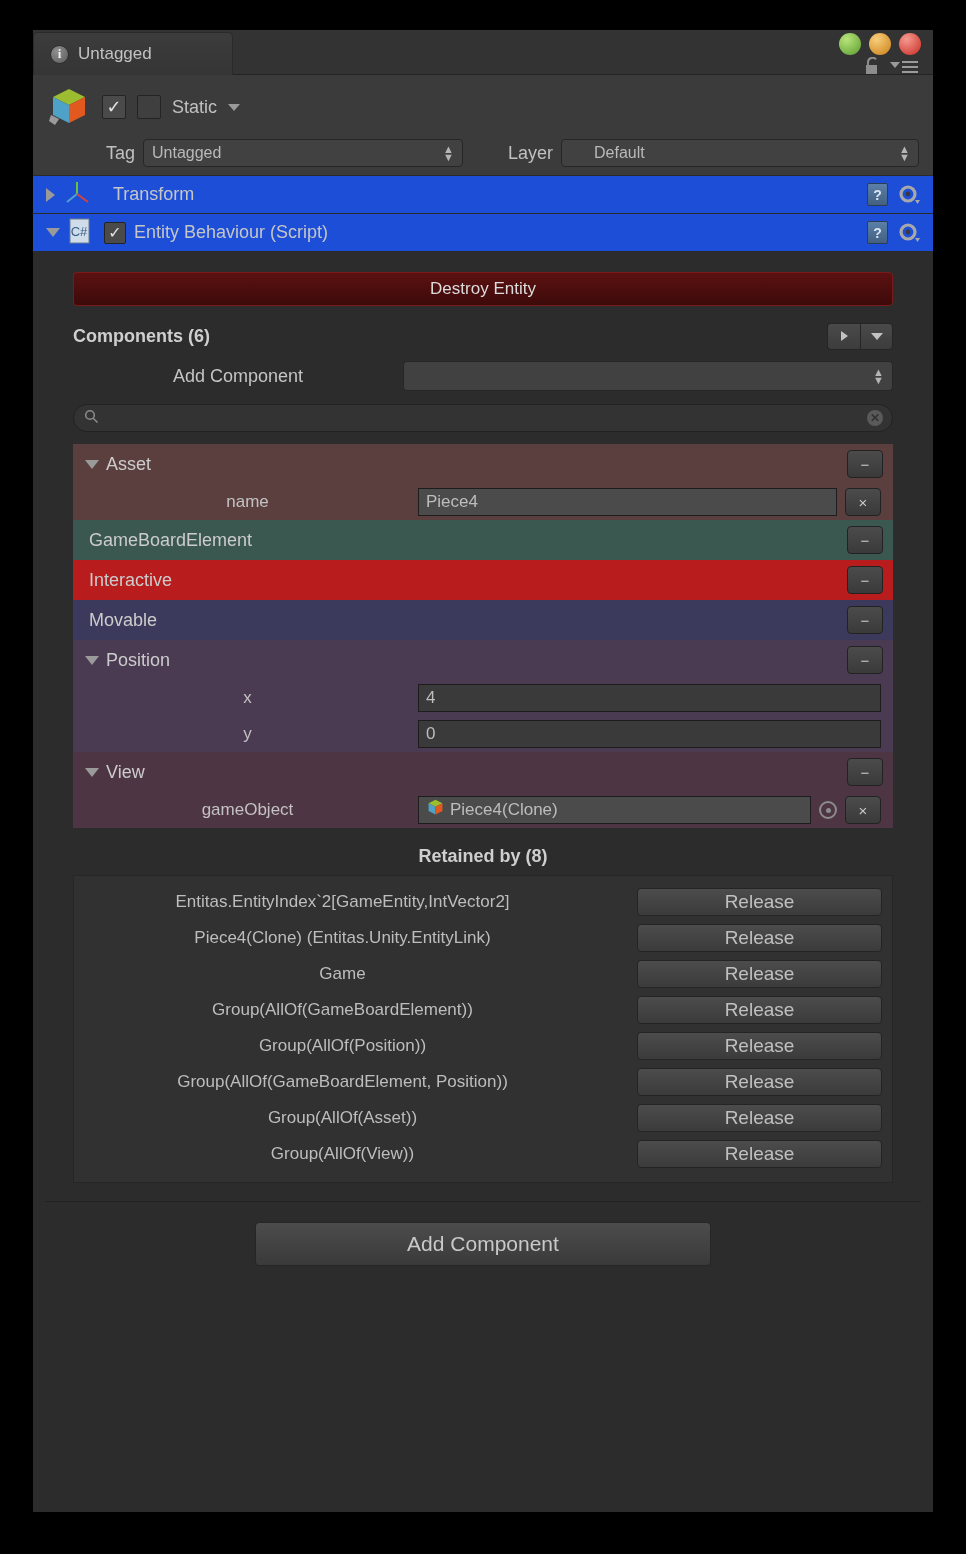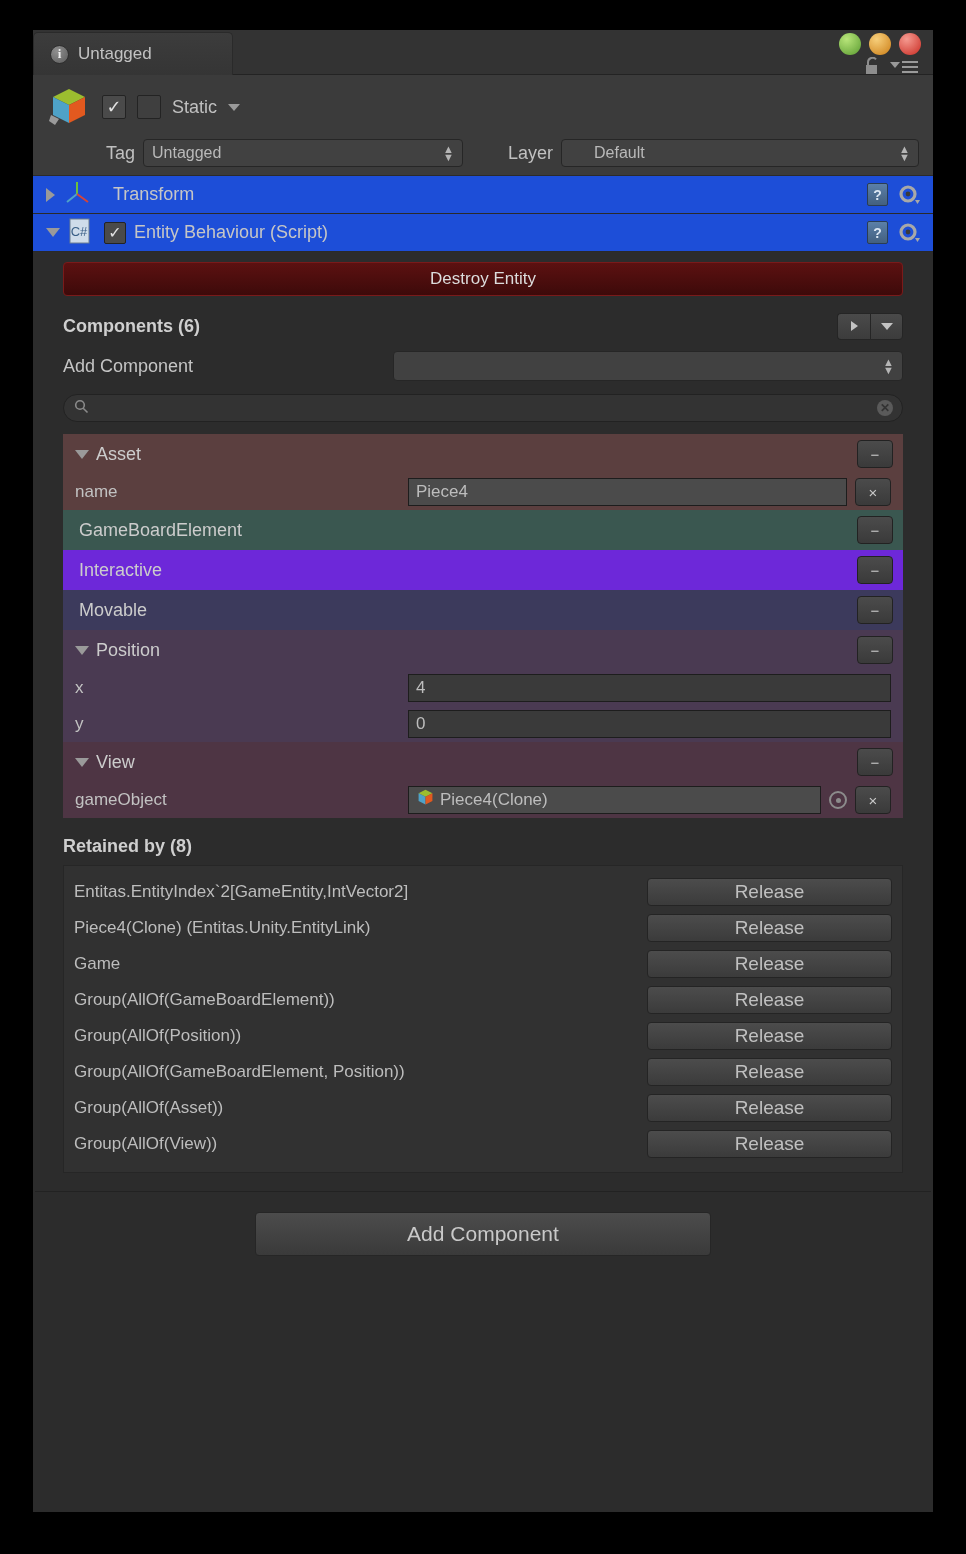--- a/index.html
+++ b/index.html
@@ -118,21 +118,21 @@
   .help-icon {
     width: 21px; height: 23px; border-radius: 2px;
     background: linear-gradient(#5b7fa8, #43607f);
     border: 1px solid #2b3d52;
     color: #dbe6f2; font-size: 14px; font-weight: bold;
     display: flex; align-items: center; justify-content: center;
   }
   .gear { width: 22px; height: 22px; }
 
   
-  .body { padding: 2px; }
+  .body { padding: 12px; text-align: center; }
   .destroy-btn {
     margin: 8px 28px 0 28px;
     height: 34px; border-radius: 4px;
     background: linear-gradient(#5c1111, #3d0a0a);
     border: 1px solid #7a1a1a;
     color: #dcdcdc; font-size: 17px;
     display: flex; align-items: center; justify-content: center;
   }
   .section { margin: 10px 28px 0 28px; }
   .components-bar { display: flex; align-items: center; height: 40px; }
@@ -397,21 +397,21 @@
         </div>
       </div>
 
       <div class="cblock" style="background:#3a5750;">
         <div class="cblock-hdr">
           <span class="cblock-name" style="margin-left:4px;">GameBoardElement</span>
           <span class="minus-btn hdr-btn">−</span>
         </div>
       </div>
 
-      <div class="cblock" style="background:#6d28d9;">
+      <div class="cblock" style="background:#b91c1c;">
         <div class="cblock-hdr">
           <span class="cblock-name" style="margin-left:4px;">Interactive</span>
           <span class="minus-btn hdr-btn">−</span>
         </div>
       </div>
 
       <div class="cblock" style="background:#3c3a5c;">
         <div class="cblock-hdr">
           <span class="cblock-name" style="margin-left:4px;">Movable</span>
           <span class="minus-btn hdr-btn">−</span>

